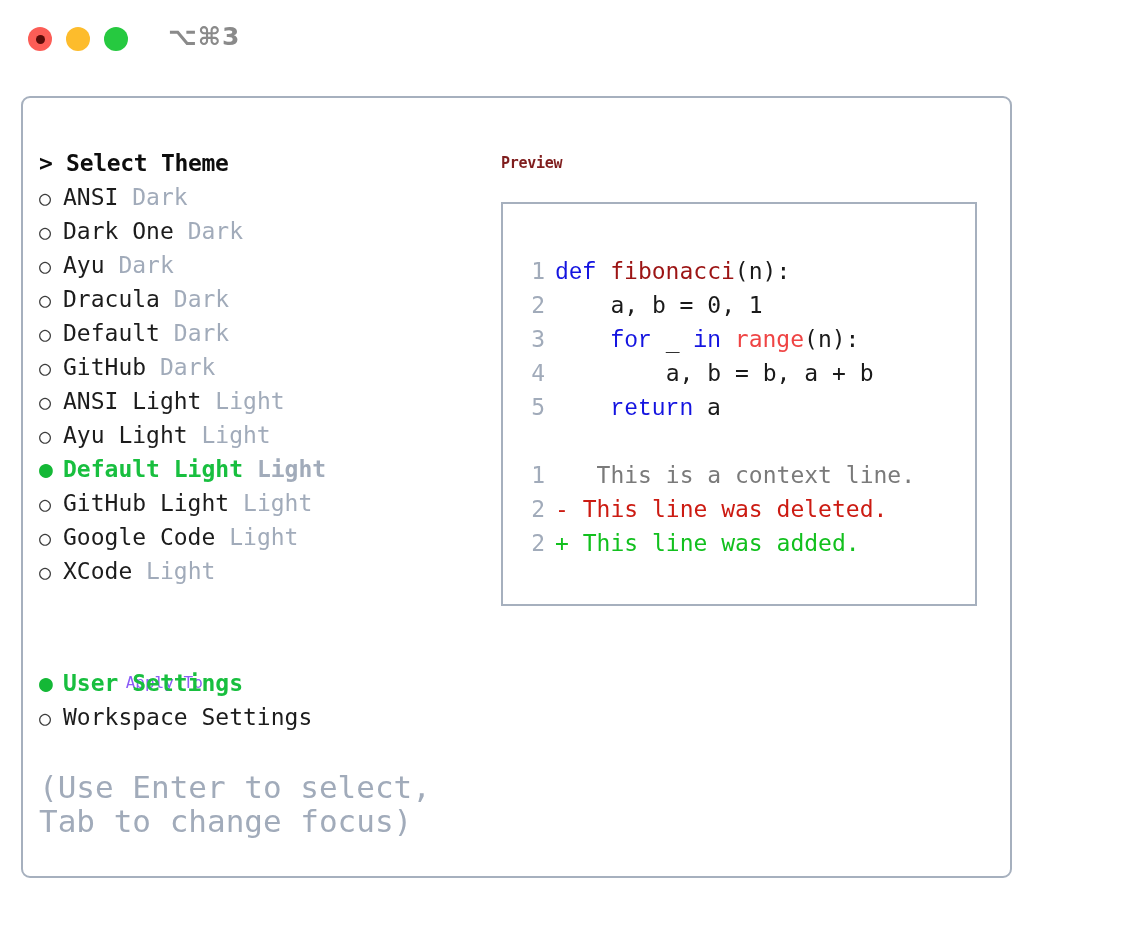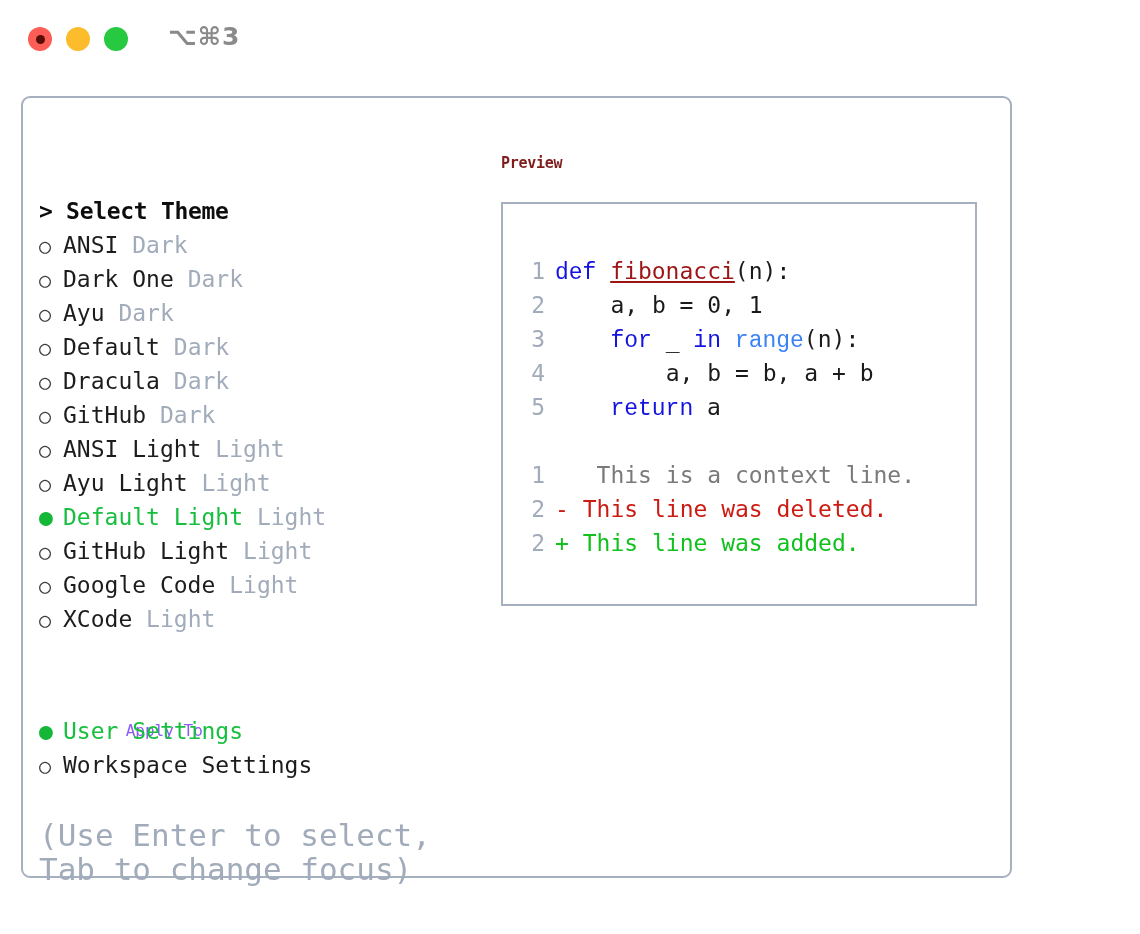--- a/index.html
+++ b/index.html
@@ -99,27 +99,27 @@
     color: #1c1c1c;
   }
   .row .marker {
     display: inline-block;
     width: 24px;
   }
   .section-head {
     font-weight: 700;
     color: #0d0d0d;
     letter-spacing: -0.3px;
-    margin-top: 48px;
   }
   .tag {
     color: #a1abba;
   }
   .row.selected {
     color: #18bf3f;
+    font-weight: bold;
   }
   .row.selected .marker { color: #14b836; }
   .row .marker.hollow { color: #3c3c3c; font-size: 20px; }
 
   .plain-head {
     height: 34px;
     line-height: 34px;
     font-size: 16px;
     white-space: pre;
     color: #8b5cf6;
@@ -173,22 +173,22 @@
     color: #1a1a1a;
   }
   .lno {
     display: inline-block;
     width: 28px;
     text-align: right;
     color: #a1abba;
     margin-right: 10px;
   }
   .kw  { color: #1414e0; font-family: Liberation Mono, monospace; }
-  .fn  { color: #9c1414; text-decoration: underline; }
-  .bi  { color: #3b82f6; font-family: Liberation Mono, monospace; }
+  .fn  { color: #9c1414; }
+  .bi  { color: #ef4444; }
   .blank-line { height: 34px; }
   .ctx { color: #7a7a7a; }
   .del { color: #cc1b12; }
   .add { color: #12c01e; }
 </style>
 </head>
 <body>
 
 <div class="window">
 
@@ -202,22 +202,22 @@
   </div>
 
   <div class="panel">
 
     <div class="left-col">
       <div class="row section-head">&gt; Select Theme</div>
       <div id="theme-list">
           <div class="row"><span class="marker hollow">○</span><span>ANSI</span><span> </span><span class="tag">Dark</span></div>
           <div class="row"><span class="marker hollow">○</span><span>Dark One</span><span> </span><span class="tag">Dark</span></div>
           <div class="row"><span class="marker hollow">○</span><span>Ayu</span><span> </span><span class="tag">Dark</span></div>
+          <div class="row"><span class="marker hollow">○</span><span>Dracula</span><span> </span><span class="tag">Dark</span></div>
           <div class="row"><span class="marker hollow">○</span><span>Default</span><span> </span><span class="tag">Dark</span></div>
-          <div class="row"><span class="marker hollow">○</span><span>Dracula</span><span> </span><span class="tag">Dark</span></div>
           <div class="row"><span class="marker hollow">○</span><span>GitHub</span><span> </span><span class="tag">Dark</span></div>
           <div class="row"><span class="marker hollow">○</span><span>ANSI Light</span><span> </span><span class="tag">Light</span></div>
           <div class="row"><span class="marker hollow">○</span><span>Ayu Light</span><span> </span><span class="tag">Light</span></div>
           <div class="row selected"><span class="marker">●</span><span>Default Light</span><span> </span><span class="tag">Light</span></div>
           <div class="row"><span class="marker hollow">○</span><span>GitHub Light</span><span> </span><span class="tag">Light</span></div>
           <div class="row"><span class="marker hollow">○</span><span>Google Code</span><span> </span><span class="tag">Light</span></div>
           <div class="row"><span class="marker hollow">○</span><span>XCode</span><span> </span><span class="tag">Light</span></div>
         </div>
 
       <div class="spacer-lg"></div>

